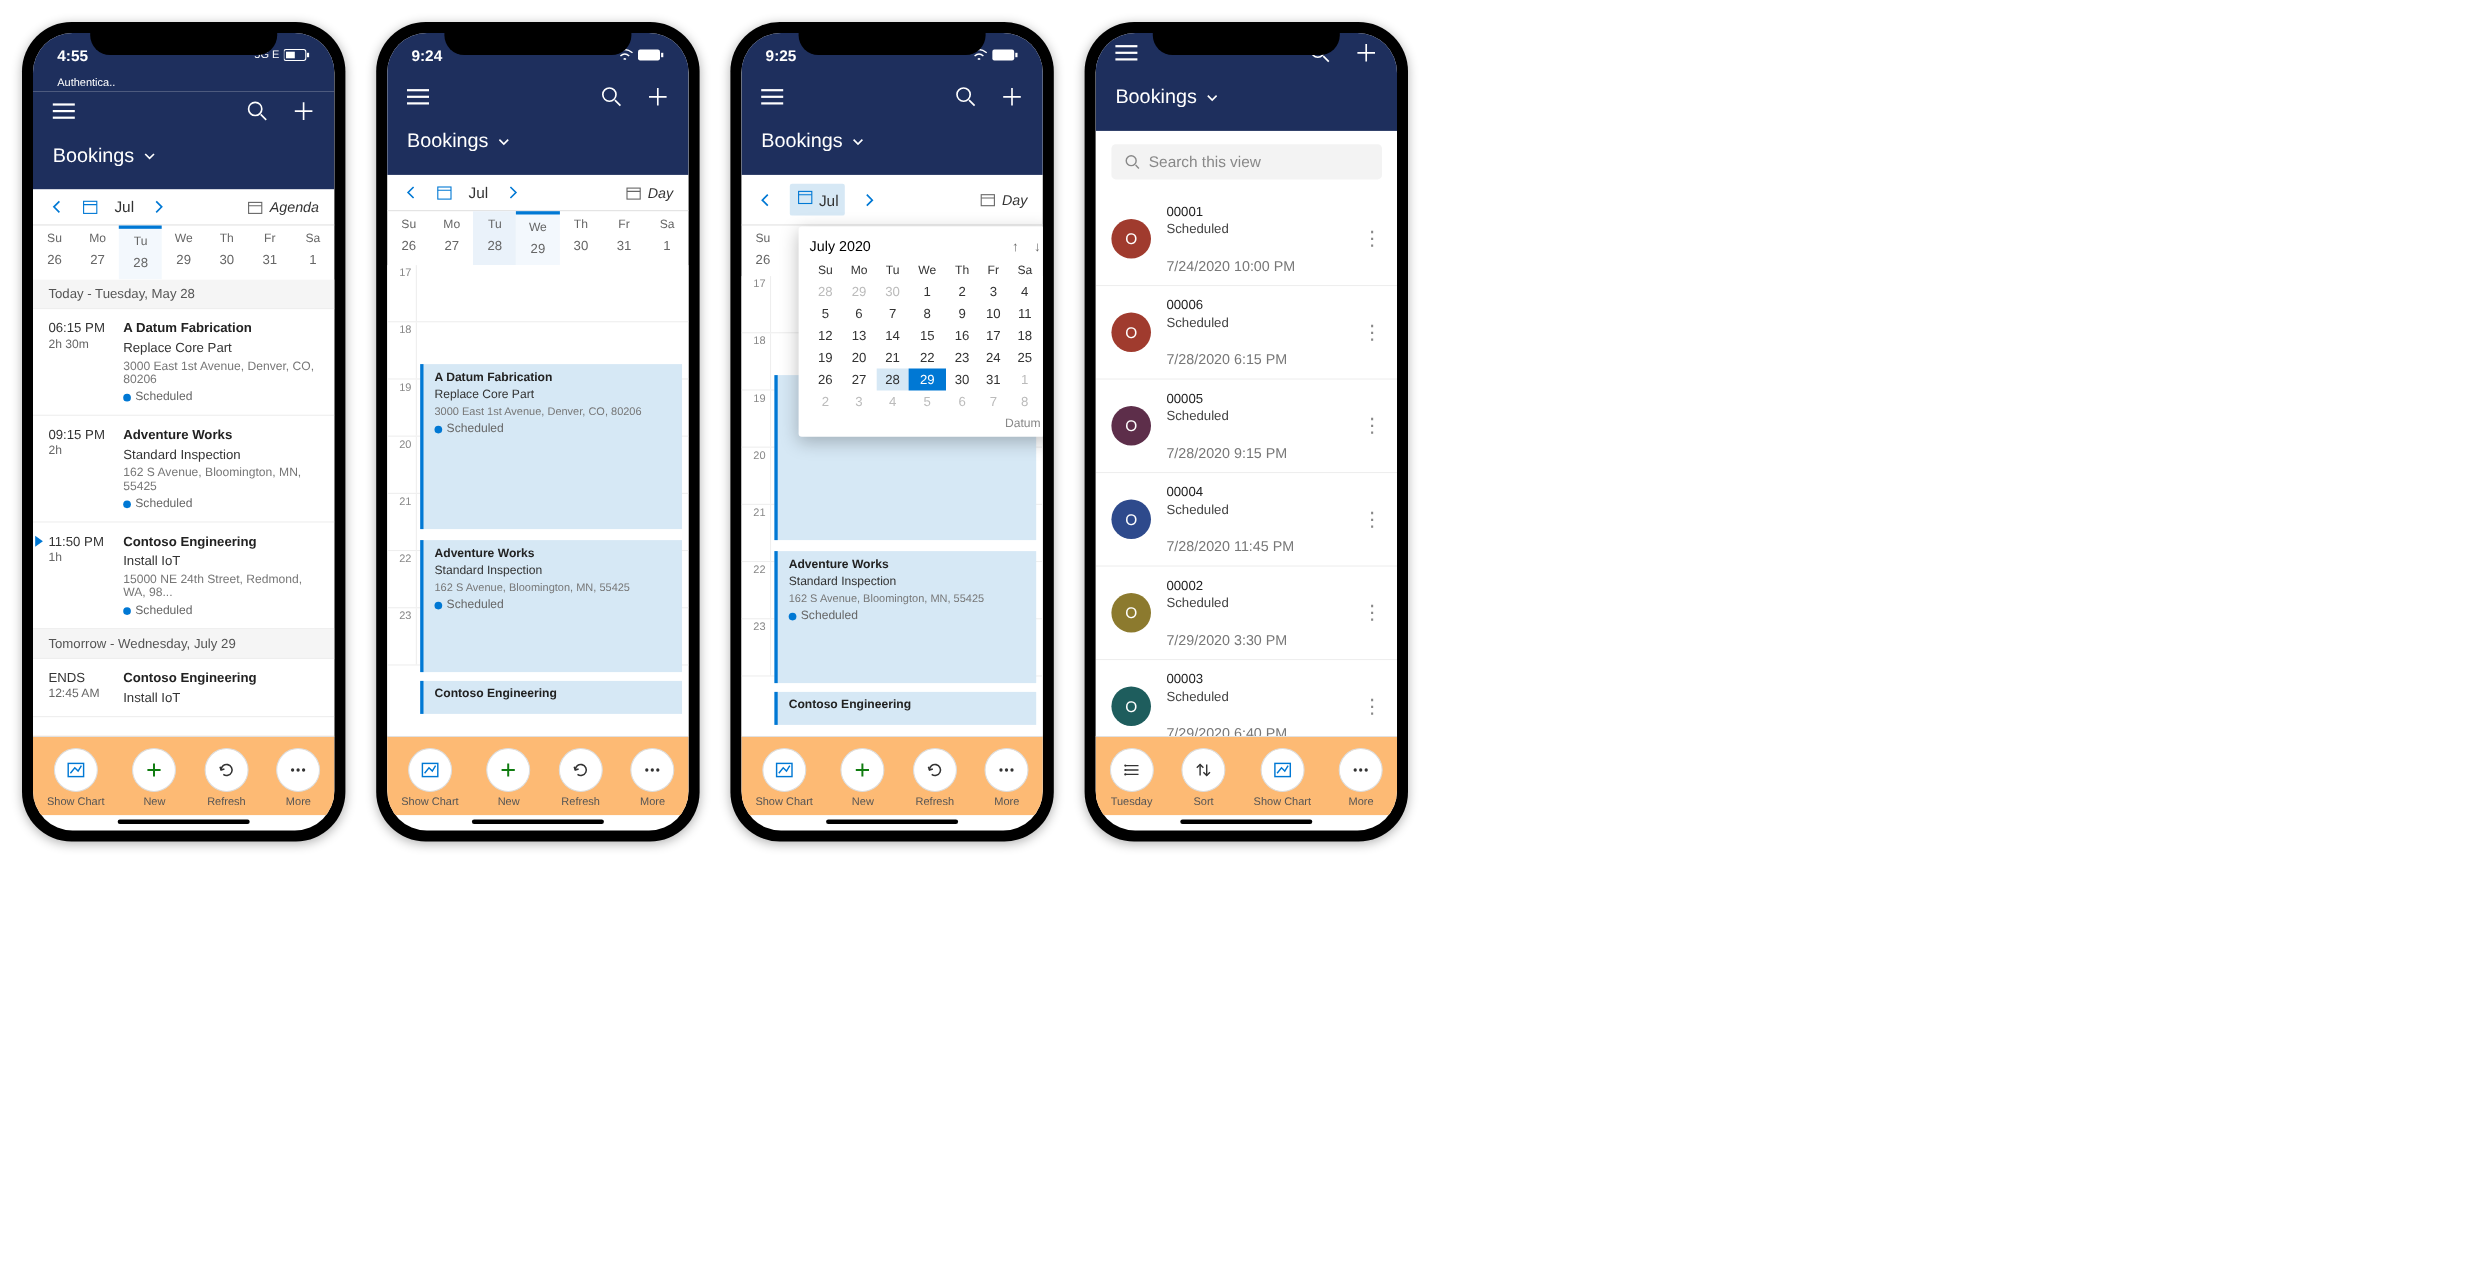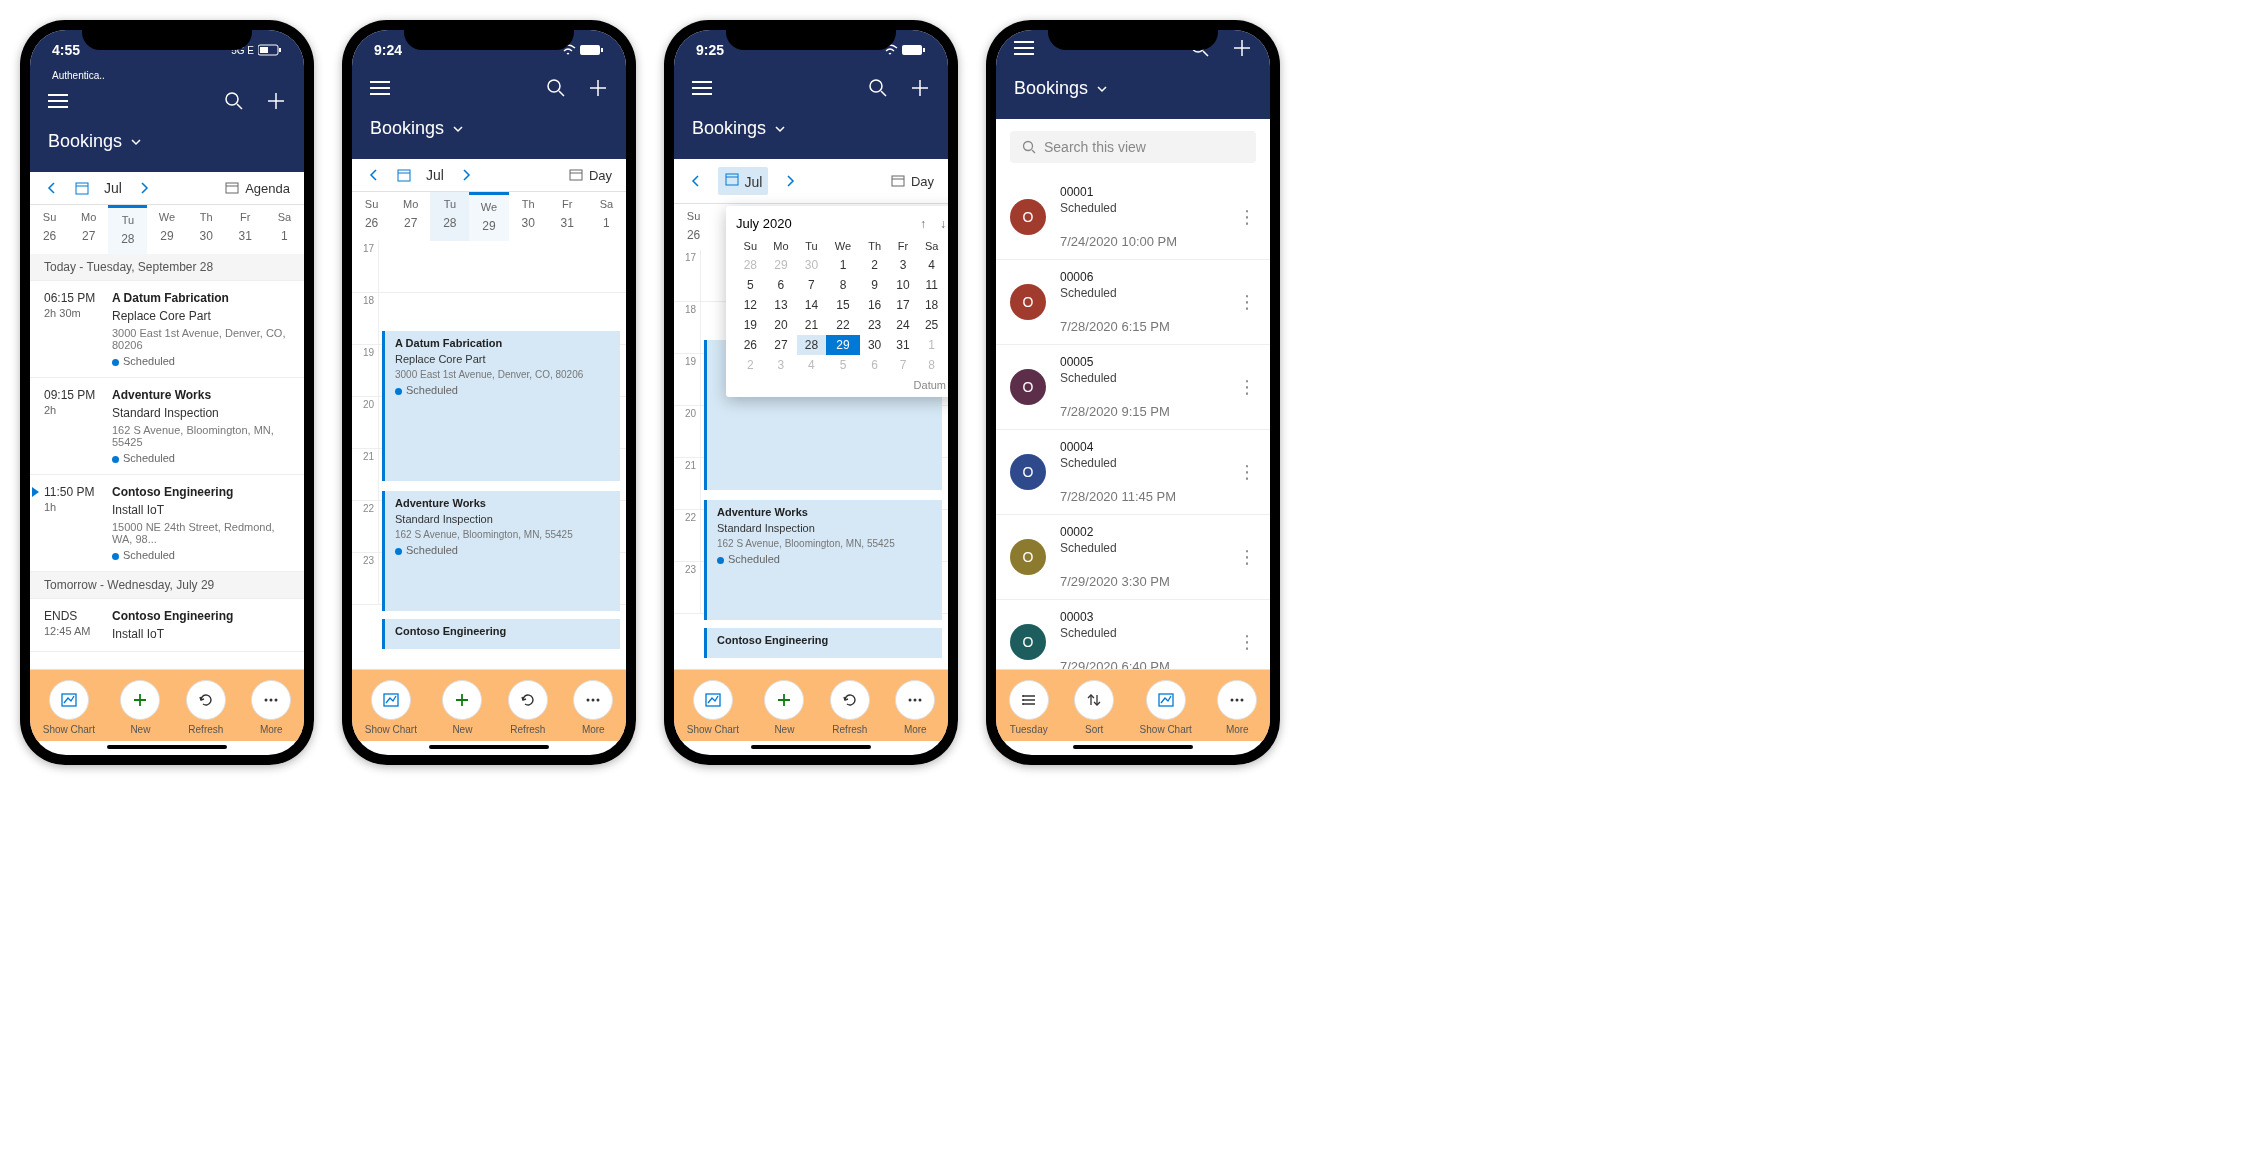--- a/index.html
+++ b/index.html
@@ -17,21 +17,21 @@
   .hamburger { display: flex; flex-direction: column; gap: 4px; }
   .hamburger span { width: 20px; height: 2px; background: #fff; }
   .header-actions { display: flex; gap: 22px; align-items: center; }
   .title-row { display: flex; align-items: center; gap: 8px; font-size: 18px; }
   
   .navbar { display: flex; align-items: center; justify-content: space-between; padding: 8px 14px; border-bottom: 1px solid #e1e1e1; }
   .navbar .left { display: flex; align-items: center; gap: 14px; }
   .nav-arrow { color: #0078d4; }
   .nav-month { font-size: 14px; color: #333; }
   .nav-cal-icon { color:#0078d4; }
-  .view-toggle { display: flex; align-items: center; gap: 6px; font-size: 13px; color: #333; }
+  .view-toggle { display: flex; align-items: flex-end; gap: 6px; font-size: 13px; color: #333; font-style: italic; }
   
   .week-strip { display: flex; }
   .week-col { flex: 1; text-align: center; padding: 6px 0 8px; font-size: 11px; color: #666; }
   .week-col .dow { display:block; margin-bottom:6px; }
   .week-col .dnum { font-size: 12px; }
   .week-col.selected { border-top: 3px solid #0078d4; background:#f3f8fd; }
   .week-col.sel-light { background:#eaf2fa; }
   
   .content { flex: 1; overflow-y: auto; background: #fff; }
   .section-head { background: #f5f5f5; padding: 6px 14px; font-size: 12px; color: #555; border-bottom:1px solid #eee; }
@@ -152,21 +152,21 @@
     <div class="week-strip" id="week0">
         <div class="week-col"><span class="dow">Su</span><span class="dnum">26</span></div>
         <div class="week-col"><span class="dow">Mo</span><span class="dnum">27</span></div>
         <div class="week-col selected"><span class="dow">Tu</span><span class="dnum">28</span></div>
         <div class="week-col"><span class="dow">We</span><span class="dnum">29</span></div>
         <div class="week-col"><span class="dow">Th</span><span class="dnum">30</span></div>
         <div class="week-col"><span class="dow">Fr</span><span class="dnum">31</span></div>
         <div class="week-col"><span class="dow">Sa</span><span class="dnum">1</span></div>
       </div>
     <div class="content">
-      <div class="section-head">Today - Tuesday, September 28</div>
+      <div class="section-head">Today - Tuesday, May 28</div>
       <div id="agenda0-1">
           <div class="agenda-item">
             <div class="time-col">
               <div>06:15 PM</div>
               <div class="dur">2h 30m</div>
             </div>
             <div class="info-col">
               <div class="company">A Datum Fabrication</div>
               <div class="task">Replace Core Part</div>
               <div class="addr">3000 East 1st Avenue, Denver, CO, 80206</div>

